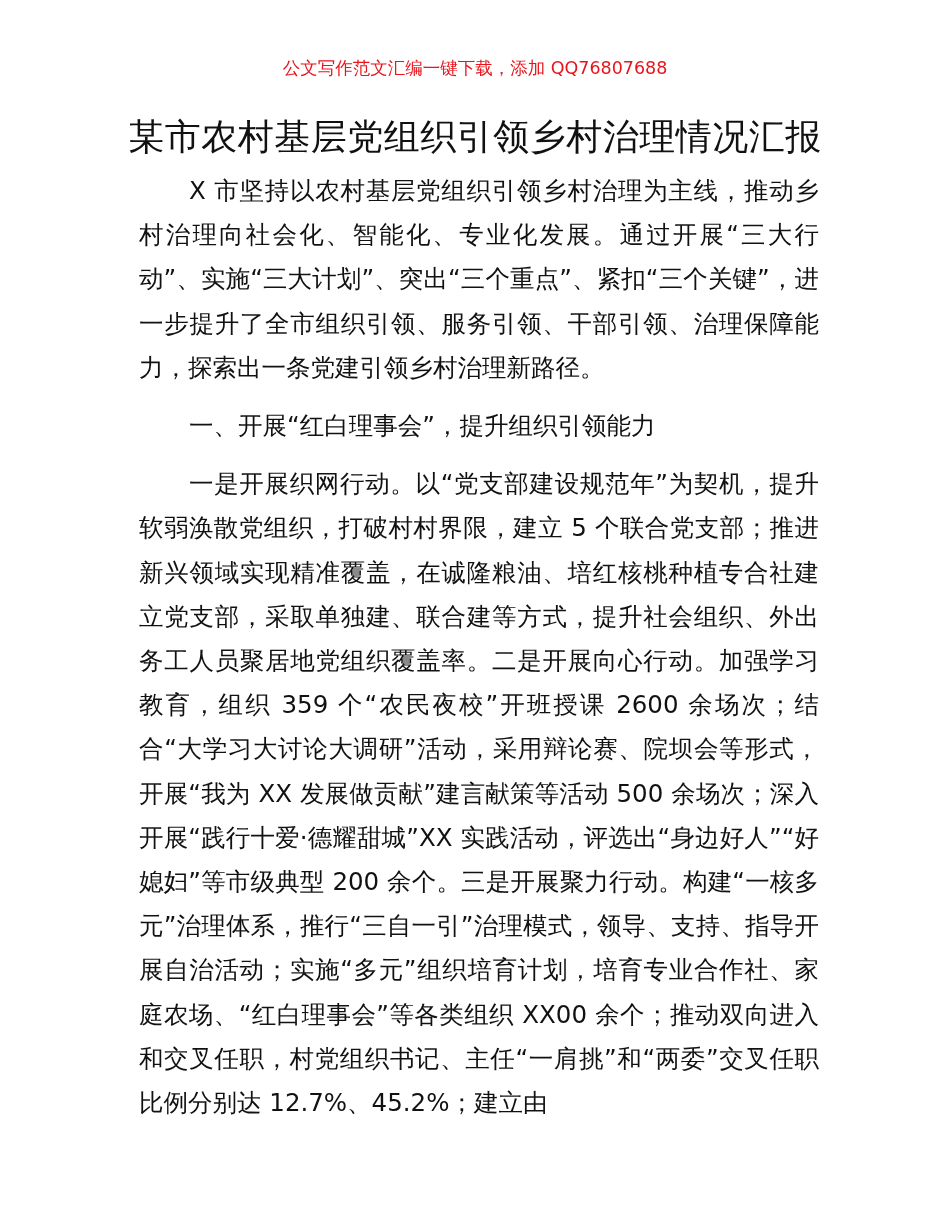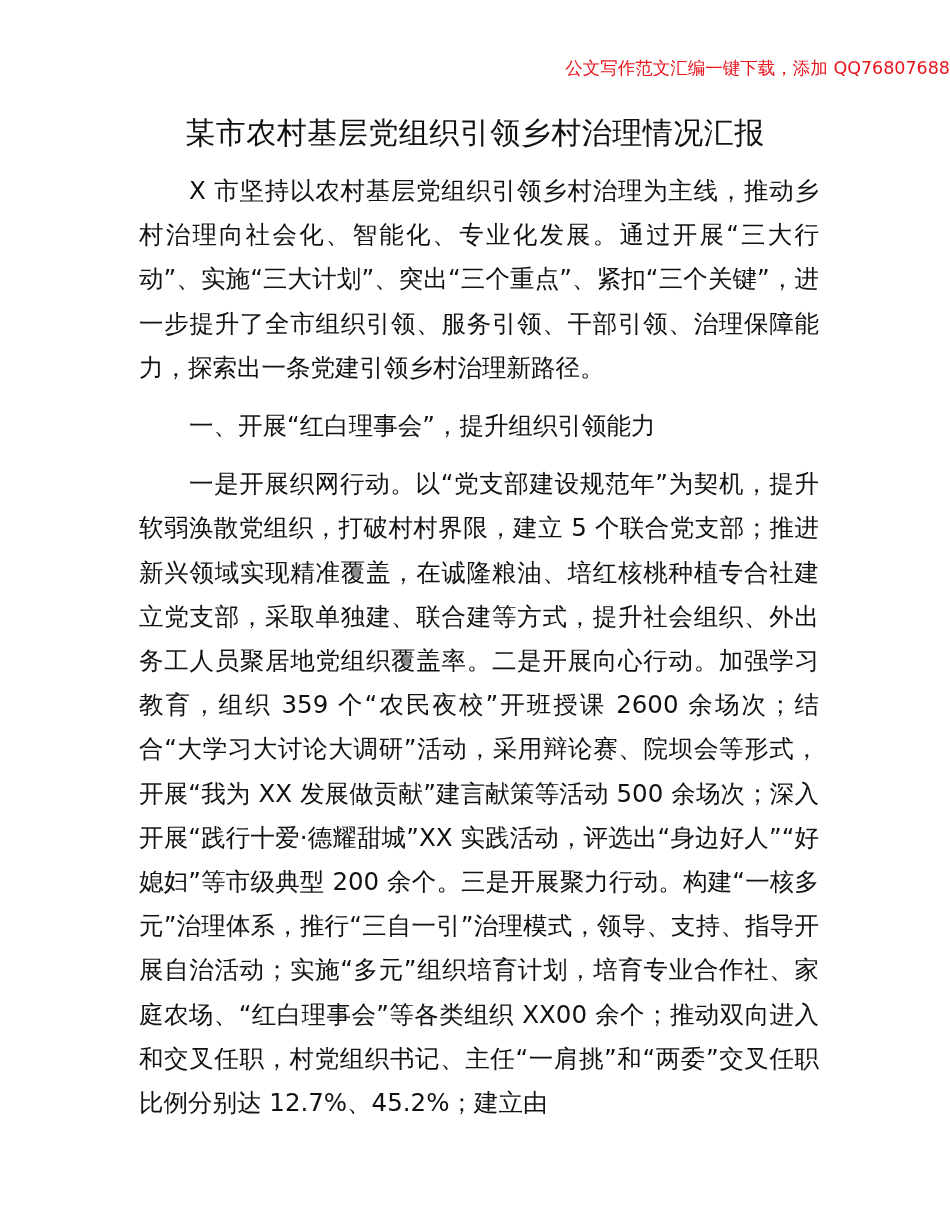--- a/index.html
+++ b/index.html
@@ -13,32 +13,32 @@
       position: relative;
       overflow: hidden;
       font-family: "DejaVu Sans", "Liberation Sans", sans-serif;
       color: #111111;
     }
     .watermark {
       position: absolute;
       top: 56px;
       left: 0;
       width: 950px;
-      text-align: right;
+      text-align: center;
       font-size: 17.5px;
       color: #e8141c;
       letter-spacing: 0px;
     }
     .doc-title {
       position: absolute;
       top: 113px;
       left: 0;
       width: 950px;
       text-align: center;
-      font-size: 30px;
+      font-size: 36px;
       color: #111111;
       letter-spacing: 0.5px;
     }
     .content {
       position: absolute;
       top: 169px;
       left: 139px;
       width: 680px;
       font-size: 24.5px;
       line-height: 44.2px;

